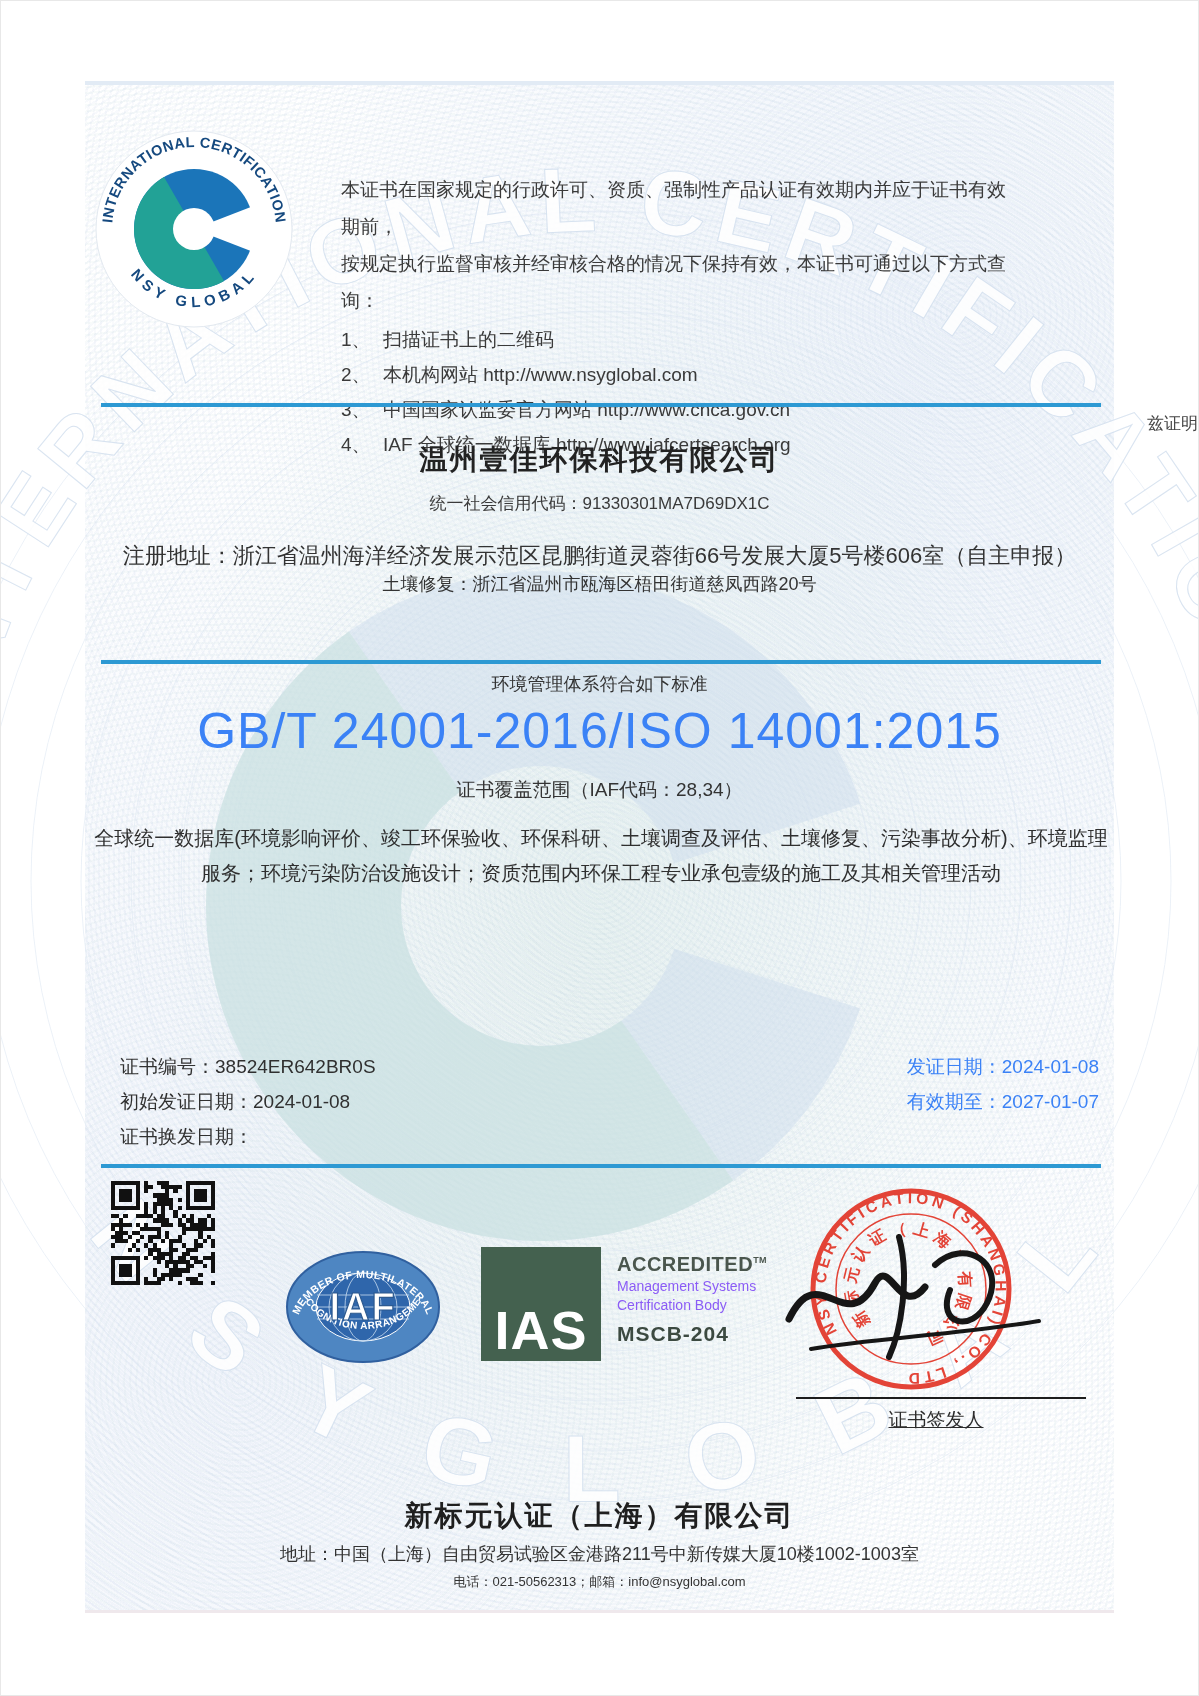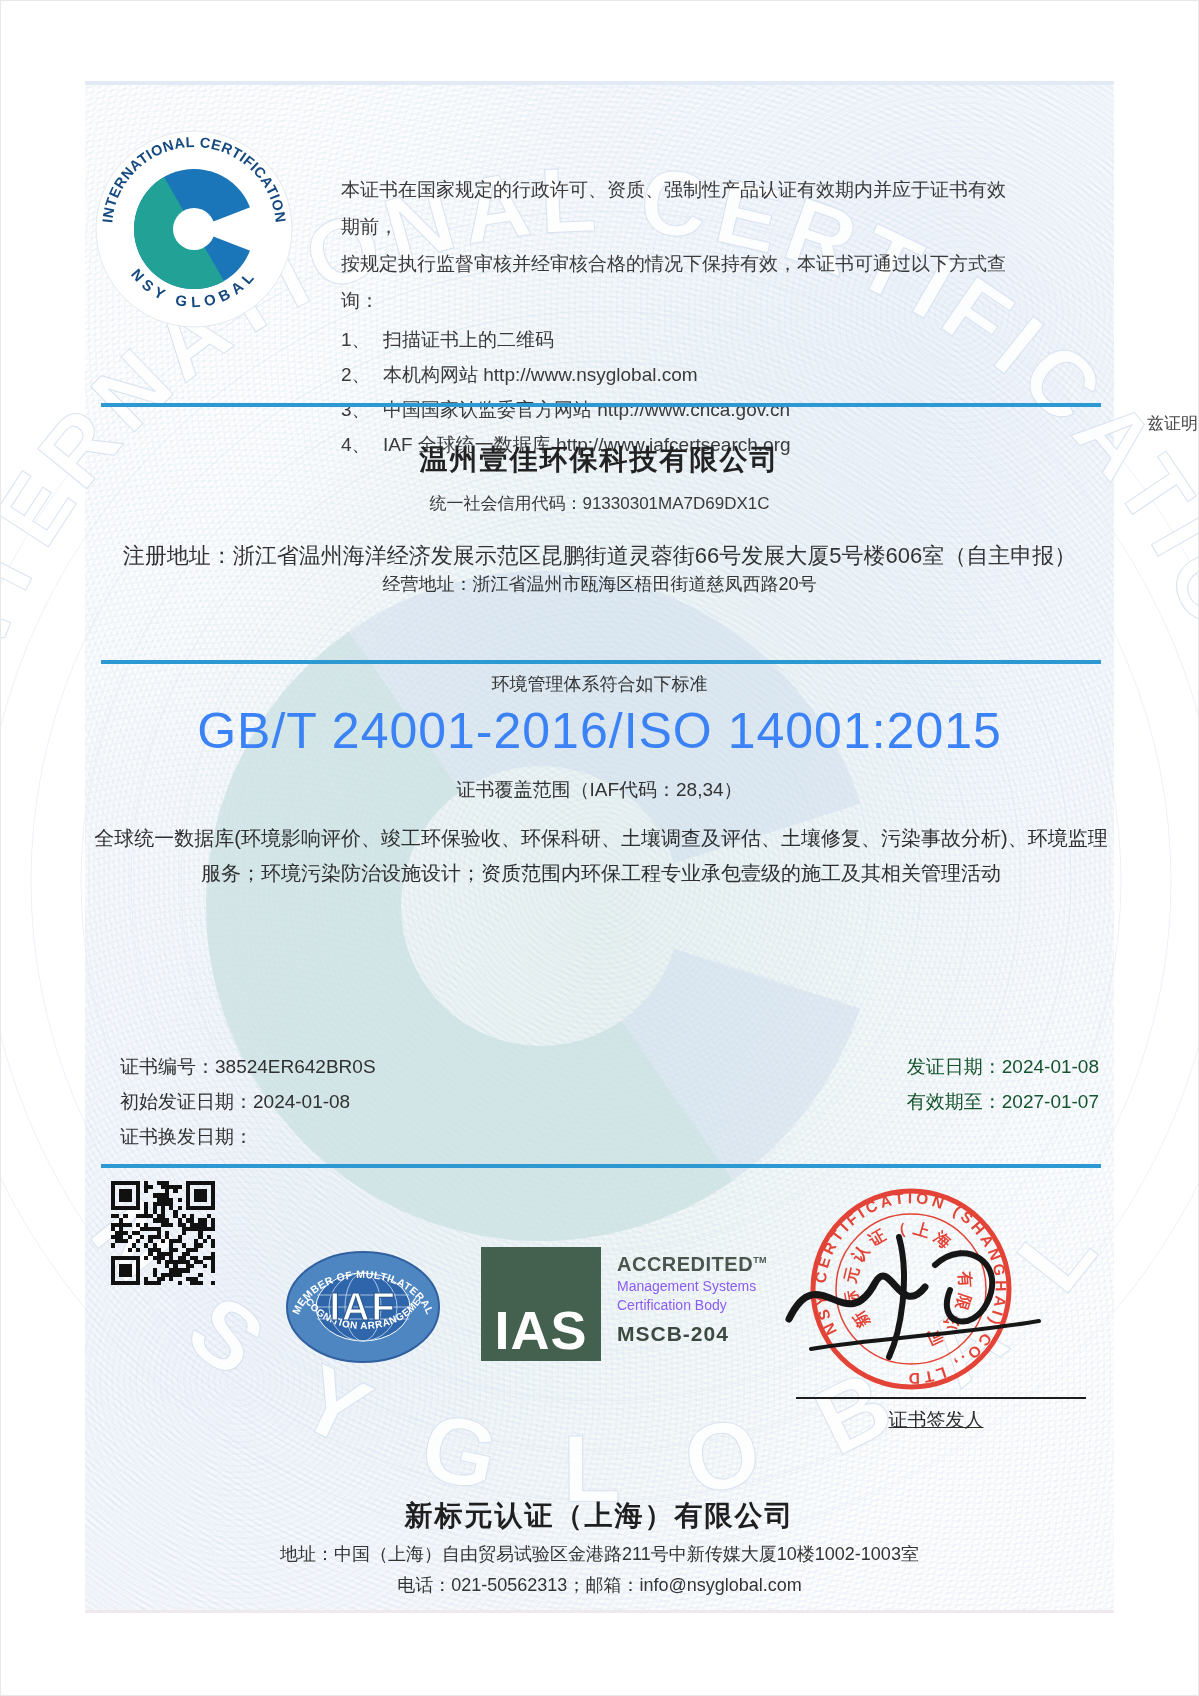--- a/index.html
+++ b/index.html
@@ -45,42 +45,42 @@
   .credit-code{top:491px;font-size:17px;color:#3a3a3a;}
   .reg-addr{top:540px;font-size:22px;color:#333;}
   .biz-addr{top:571px;font-size:18px;color:#333;}
 
   .conform-label{top:671px;font-size:18px;color:#333;}
   .standard-name{top:701px;font-size:50px;font-weight:400;letter-spacing:1px;color:#3b82f6;}
   .coverage{top:776px;font-size:19px;color:#333;}
   .scope{top:820px;left:88px;width:1024px;text-align:center;font-size:20px;line-height:35px;color:#2f2f2f;}
 
   .details-left{left:100px;top:1048px;font-size:19px;line-height:35px;color:#303030;margin-left:19px;}
-  .details-right{right:99px;top:1048px;font-size:19px;line-height:35px;color:#14532d;}
+  .details-right{right:99px;top:1048px;font-size:19px;line-height:35px;color:#3b82f6;}
 
   .qr{left:110px;top:1180px;width:104px;height:104px;}
   .qr svg{width:104px;height:104px;}
 
   .iaf{left:283px;top:1248px;}
   .ias-box{left:480px;top:1246px;width:120px;height:114px;background:#44614f;
     display:flex;align-items:flex-end;justify-content:center;}
   .ias-text{color:#fff;font-size:54px;font-weight:800;letter-spacing:1px;}
   .accredited{left:616px;top:1252px;width:180px;color:#4a564d;}
   .acc-line1{font-size:20px;font-weight:700;letter-spacing:.5px;}
   .acc-line1 sup{font-size:9px;}
   .acc-line2,.acc-line3{font-size:14px;line-height:18px;color:#8b5cf6;margin-top:1px;}
   .acc-code{font-size:21px;font-weight:700;color:#3c4a41;margin-top:8px;letter-spacing:1px;}
 
   .stamp{left:748px;top:1168px;}
   .signer-line{left:795px;top:1396px;width:290px;height:2px;background:#1d1d1d;}
   .signer-label{left:845px;top:1406px;width:180px;text-align:center;font-size:19px;color:#2c2c2c;text-decoration:underline;}
 
   .footer-name{top:1496px;font-size:28px;font-weight:600;letter-spacing:2px;color:#1f1f1f;}
   .footer-addr{top:1541px;font-size:18px;color:#333;}
-  .footer-tel{top:1572px;font-size:18px;color:#333;}
+  .footer-tel{top:1572px;font-size:13px;color:#333;}
 </style>
 </head>
 <body>
 
 <div class="page">
 
   <div class="guilloche"></div>
 
   <svg class="wm-svg" width="1199" height="1696" viewBox="0 0 1199 1696">
     <defs>
@@ -161,21 +161,21 @@
         </div>
       </div>
     </div>
 
     <div class="abs divider div1"></div>
 
     <div class="abs ctr certify-label">兹证明</div>
     <div class="abs ctr company-name">温州壹佳环保科技有限公司</div>
     <div class="abs ctr credit-code">统一社会信用代码：91330301MA7D69DX1C</div>
     <div class="abs ctr reg-addr">注册地址：浙江省温州海洋经济发展示范区昆鹏街道灵蓉街66号发展大厦5号楼606室（自主申报）</div>
-    <div class="abs ctr biz-addr">经营地址：浙江省温州市瓯海区梧田街道慈凤西路20号</div>
+    <div class="abs ctr biz-addr">土壤修复：浙江省温州市瓯海区梧田街道慈凤西路20号</div>
 
     <div class="abs divider div2"></div>
 
     <div class="abs ctr conform-label">环境管理体系符合如下标准</div>
     <div class="abs ctr standard-name">GB/T 24001-2016/ISO 14001:2015</div>
     <div class="abs ctr coverage">证书覆盖范围（IAF代码：28,34）</div>
     <div class="abs scope">全球统一数据库(环境影响评价、竣工环保验收、环保科研、土壤调查及评估、土壤修复、污染事故分析)、环境监理服务；环境污染防治设施设计；资质范围内环保工程专业承包壹级的施工及其相关管理活动</div>
 
     <div class="abs details-left">
       <div>证书编号：38524ER642BR0S</div>

